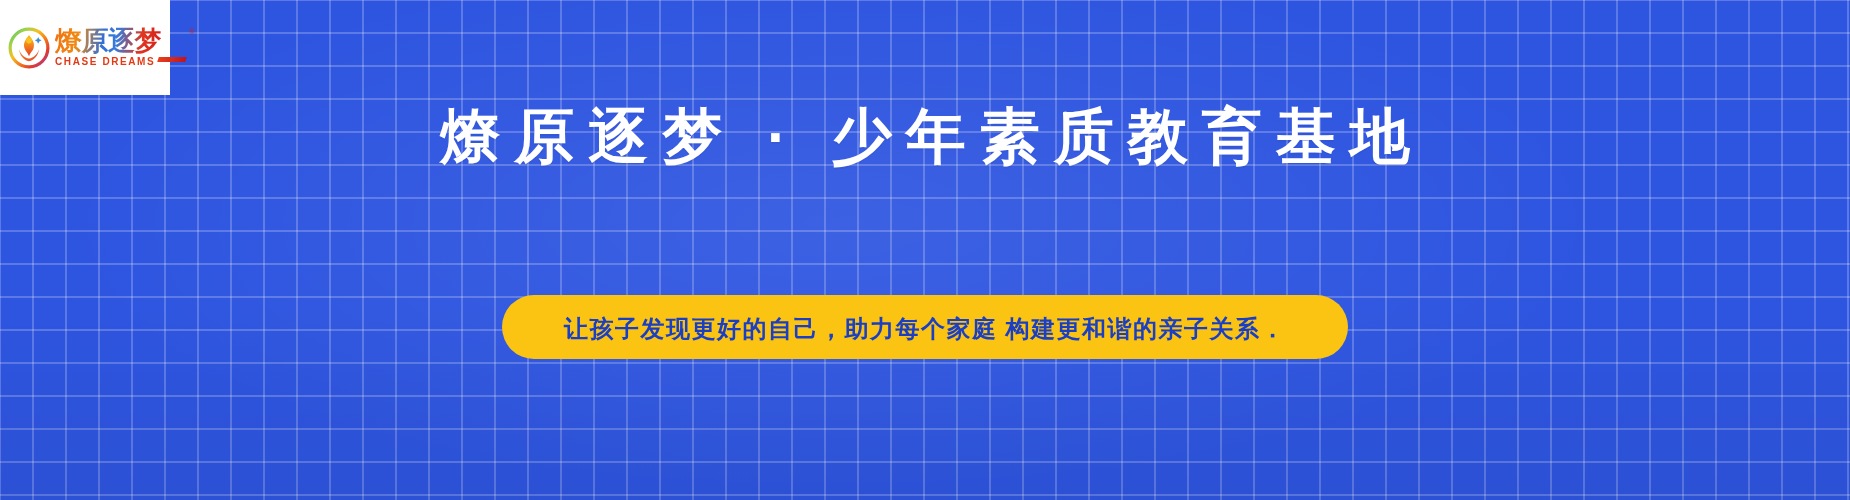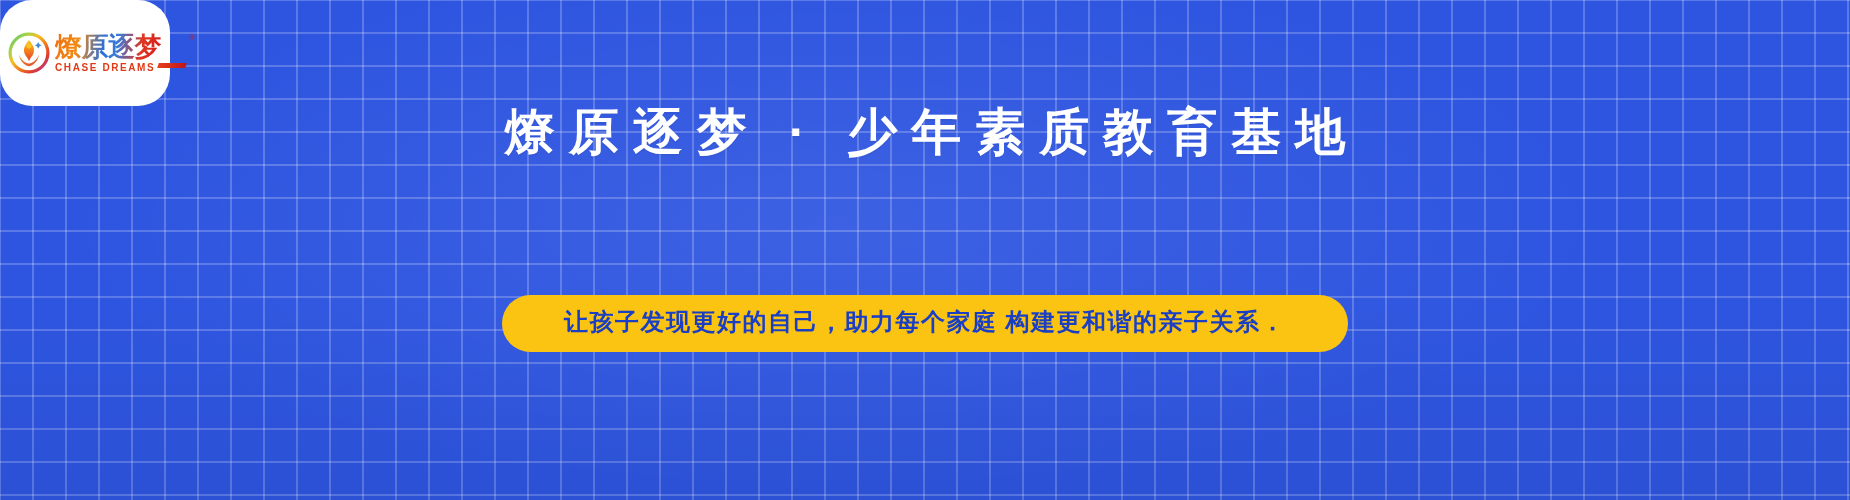--- a/index.html
+++ b/index.html
@@ -30,27 +30,26 @@
       linear-gradient(to bottom, rgba(0,0,0,0.0) 60%, rgba(0,0,0,0.05) 100%);
     pointer-events: none;
   }
 
   
   .logo-plate {
     position: absolute;
     left: 0;
     top: 0;
     width: 170px;
-    height: 106px;
+    height: 95px;
     background: #ffffff;
     display: flex;
     align-items: center;
     padding-left: 6px;
     box-sizing: border-box;
-    border-radius: 32px;
   }
   .logo-mark {
     width: 46px;
     height: 46px;
     flex: 0 0 46px;
     position: relative;
   }
   .logo-words {
     margin-left: 3px;
     display: flex;
@@ -102,42 +101,42 @@
   }
 
   
   .headline {
     position: absolute;
     left: 0;
     right: 0;
     top: 105px;
     text-align: center;
     color: #ffffff;
-    font-size: 50px;
+    font-size: 60px;
     font-weight: bold;
     letter-spacing: 14px;
     text-indent: 14px;
     line-height: 1.08;
     white-space: nowrap;
     text-shadow: 0 2px 0 rgba(0,0,0,0.04);
   }
 
   
   .pill-wrap {
     position: absolute;
     left: 0;
     right: 0;
     top: 295px;
     display: flex;
     justify-content: center;
   }
   .pill {
     background: #fbc412;
     border-radius: 999px;
-    padding: 13px 62px 15px 62px;
+    padding: 20px 62px 15px 62px;
     color: #1a3fc4;
     font-size: 24px;
     font-weight: bold;
     letter-spacing: 1.5px;
     white-space: nowrap;
     line-height: 1.2;
   }
 </style>
 </head>
 <body>

